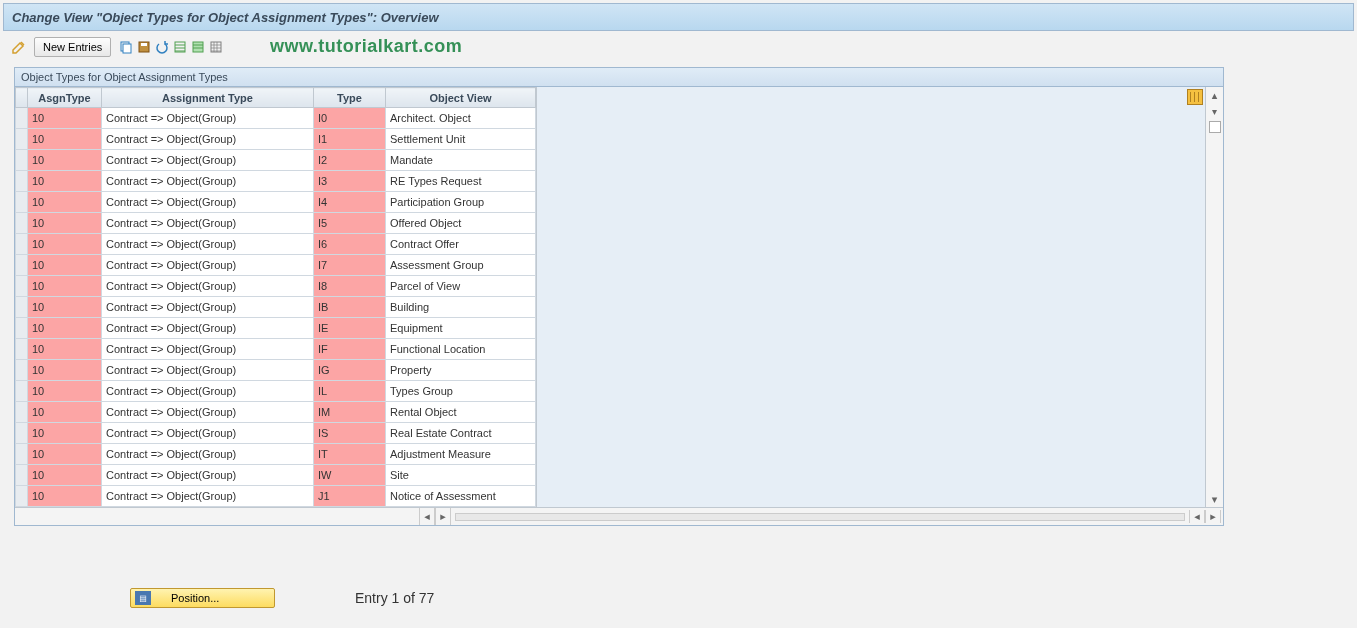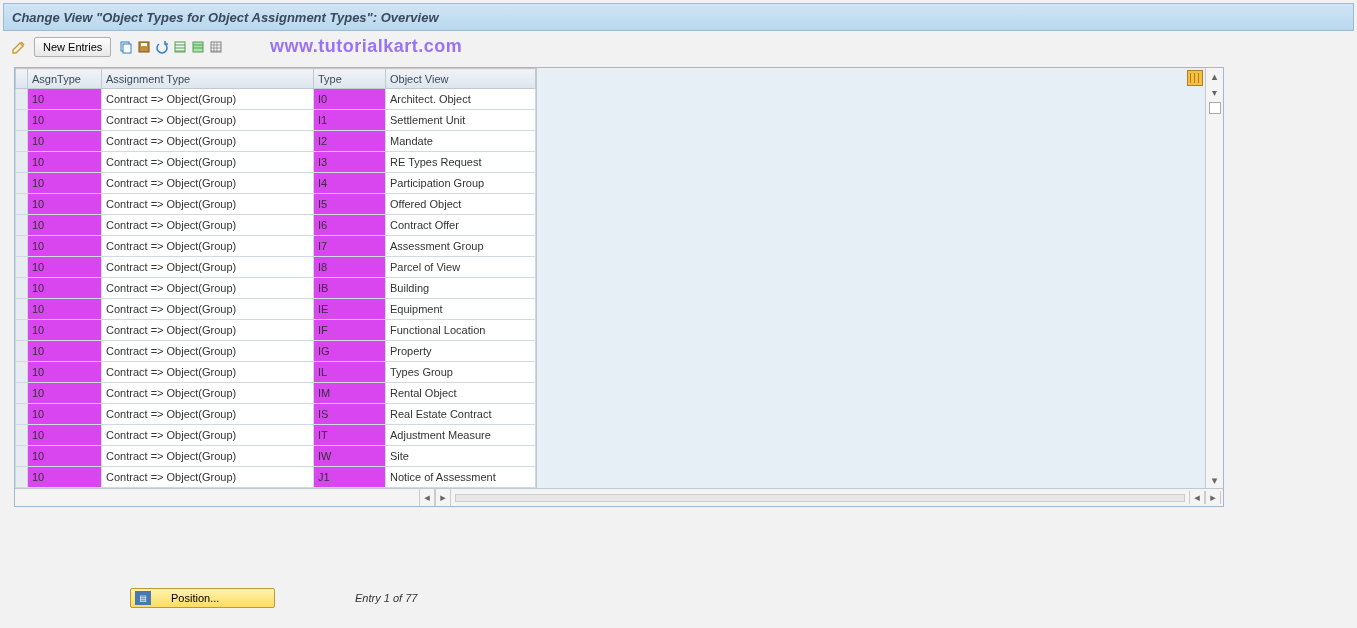--- a/index.html
+++ b/index.html
@@ -61,21 +61,21 @@
       display: inline-flex;
       align-items: center;
       margin: 0 6px;
     }
     .watermark {
       position: absolute;
       left: 270px;
       top: 5px;
       font-size: 18px;
       font-weight: bold;
-      color: #8b5cf6;
+      color: #15803d;
       opacity: 0.85;
       letter-spacing: 0.5px;
       pointer-events: none;
     }
     .panel {
       margin: 4px 8px 0 14px;
       border: 1px solid #a0b8d0;
       background: #fff;
       width: 1210px;
     }
@@ -150,41 +150,41 @@
     }
     table {
       border-collapse: collapse;
       width: 100%;
       table-layout: fixed;
     }
     thead th {
       background: linear-gradient(to bottom, #f0f4f8, #dde5ed);
       border: 1px solid #c0c8d0;
       padding: 3px 4px;
-      text-align: left;
-      font-weight: normal;
+      text-align: center;
+      font-weight: bold;
       color: #3a4a5a;
       font-size: 11px;
       height: 20px;
     }
     tbody td {
       border: 1px solid #d0d8e0;
       padding: 2px 4px;
       height: 21px;
       font-size: 11px;
       color: #333;
       background: #fff;
     }
     tbody td.row-sel {
       background: #e8ecf0;
       width: 12px;
       padding: 0;
     }
     tbody td.edit-cell {
-      background: #d946ef;
+      background: #fca5a5;
       margin-top: 30px;
     }
     .col-sel { width: 12px; }
     .col-asgn { width: 74px; }
     .col-atype { width: 212px; }
     .col-type { width: 72px; }
     .col-objtype { width: 150px; }
     .hscroll {
       height: 18px;
       background: #f4f4f4;
@@ -244,22 +244,21 @@
       background: #4a78b0;
       margin-right: 20px;
       display: inline-flex;
       align-items: center;
       justify-content: center;
       color: #fff;
       font-size: 8px;
     }
     .entry-info {
       color: #333;
-      font-size: 11px;
-      font-style: italic;
+      font-size: 14px;
     }
     
     .ic-pencil { color: #d4a030; }
     .ic-copy { color: #3080c0; }
     .ic-save { color: #b08030; }
     .ic-undo { color: #3080c0; }
     .ic-sel { color: #50a050; }
     .ic-desel { color: #50a050; }
     .ic-grid { color: #808080; }
   </style>
@@ -313,20 +312,21 @@
   <span class="toolbar-icon ic-grid">
     <svg width="14" height="14" viewBox="0 0 14 14">
         <rect x="2" y="2" width="10" height="10" fill="none" stroke="#808080"></rect>
         <path d="M2 5 h10 M2 8 h10 M2 11 h10 M5 2 v10 M8 2 v10" stroke="#808080" stroke-width="0.7"></path>
       </svg>
   </span>
   <span class="watermark">www.tutorialkart.com</span>
 </div>
 
 <div class="panel">
+  <div class="panel-header">Object Types for Object Assignment Types</div>
   <div class="table-wrap">
     <div class="table-main">
       <table>
         <colgroup>
           <col class="col-sel">
             <col class="col-asgn">
             <col class="col-atype">
             <col class="col-type">
             <col class="col-objtype">
         </colgroup>

